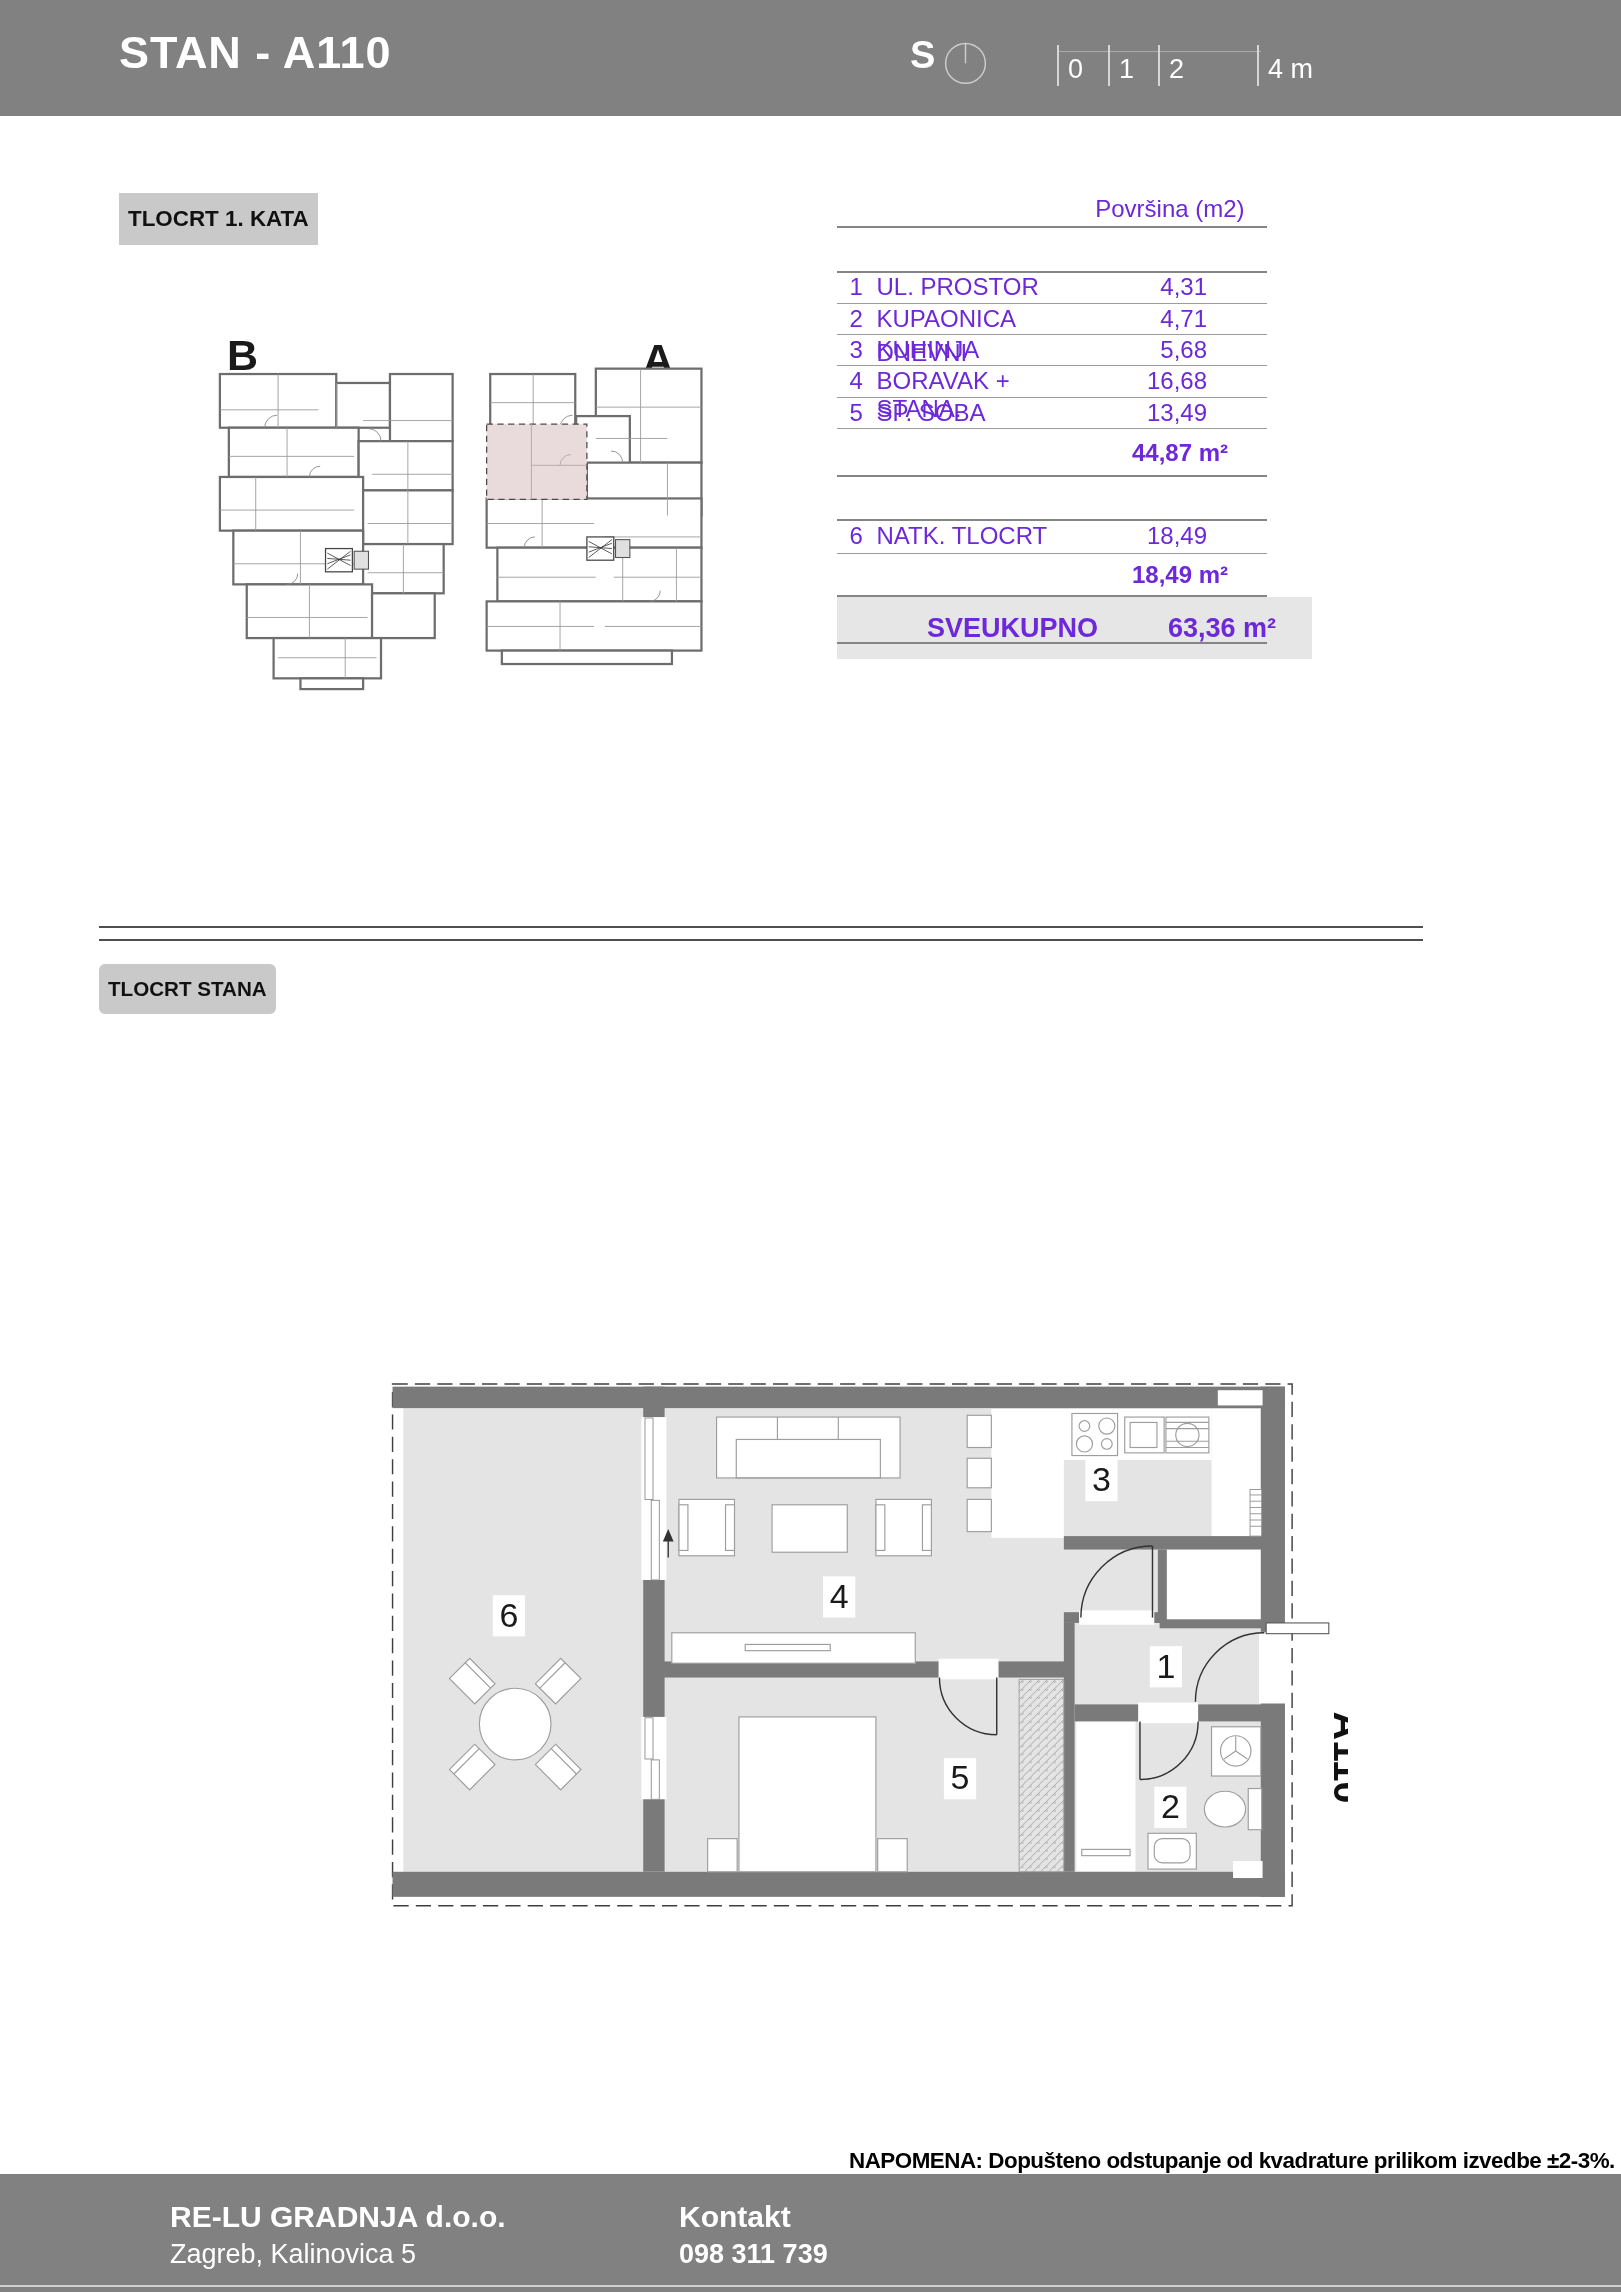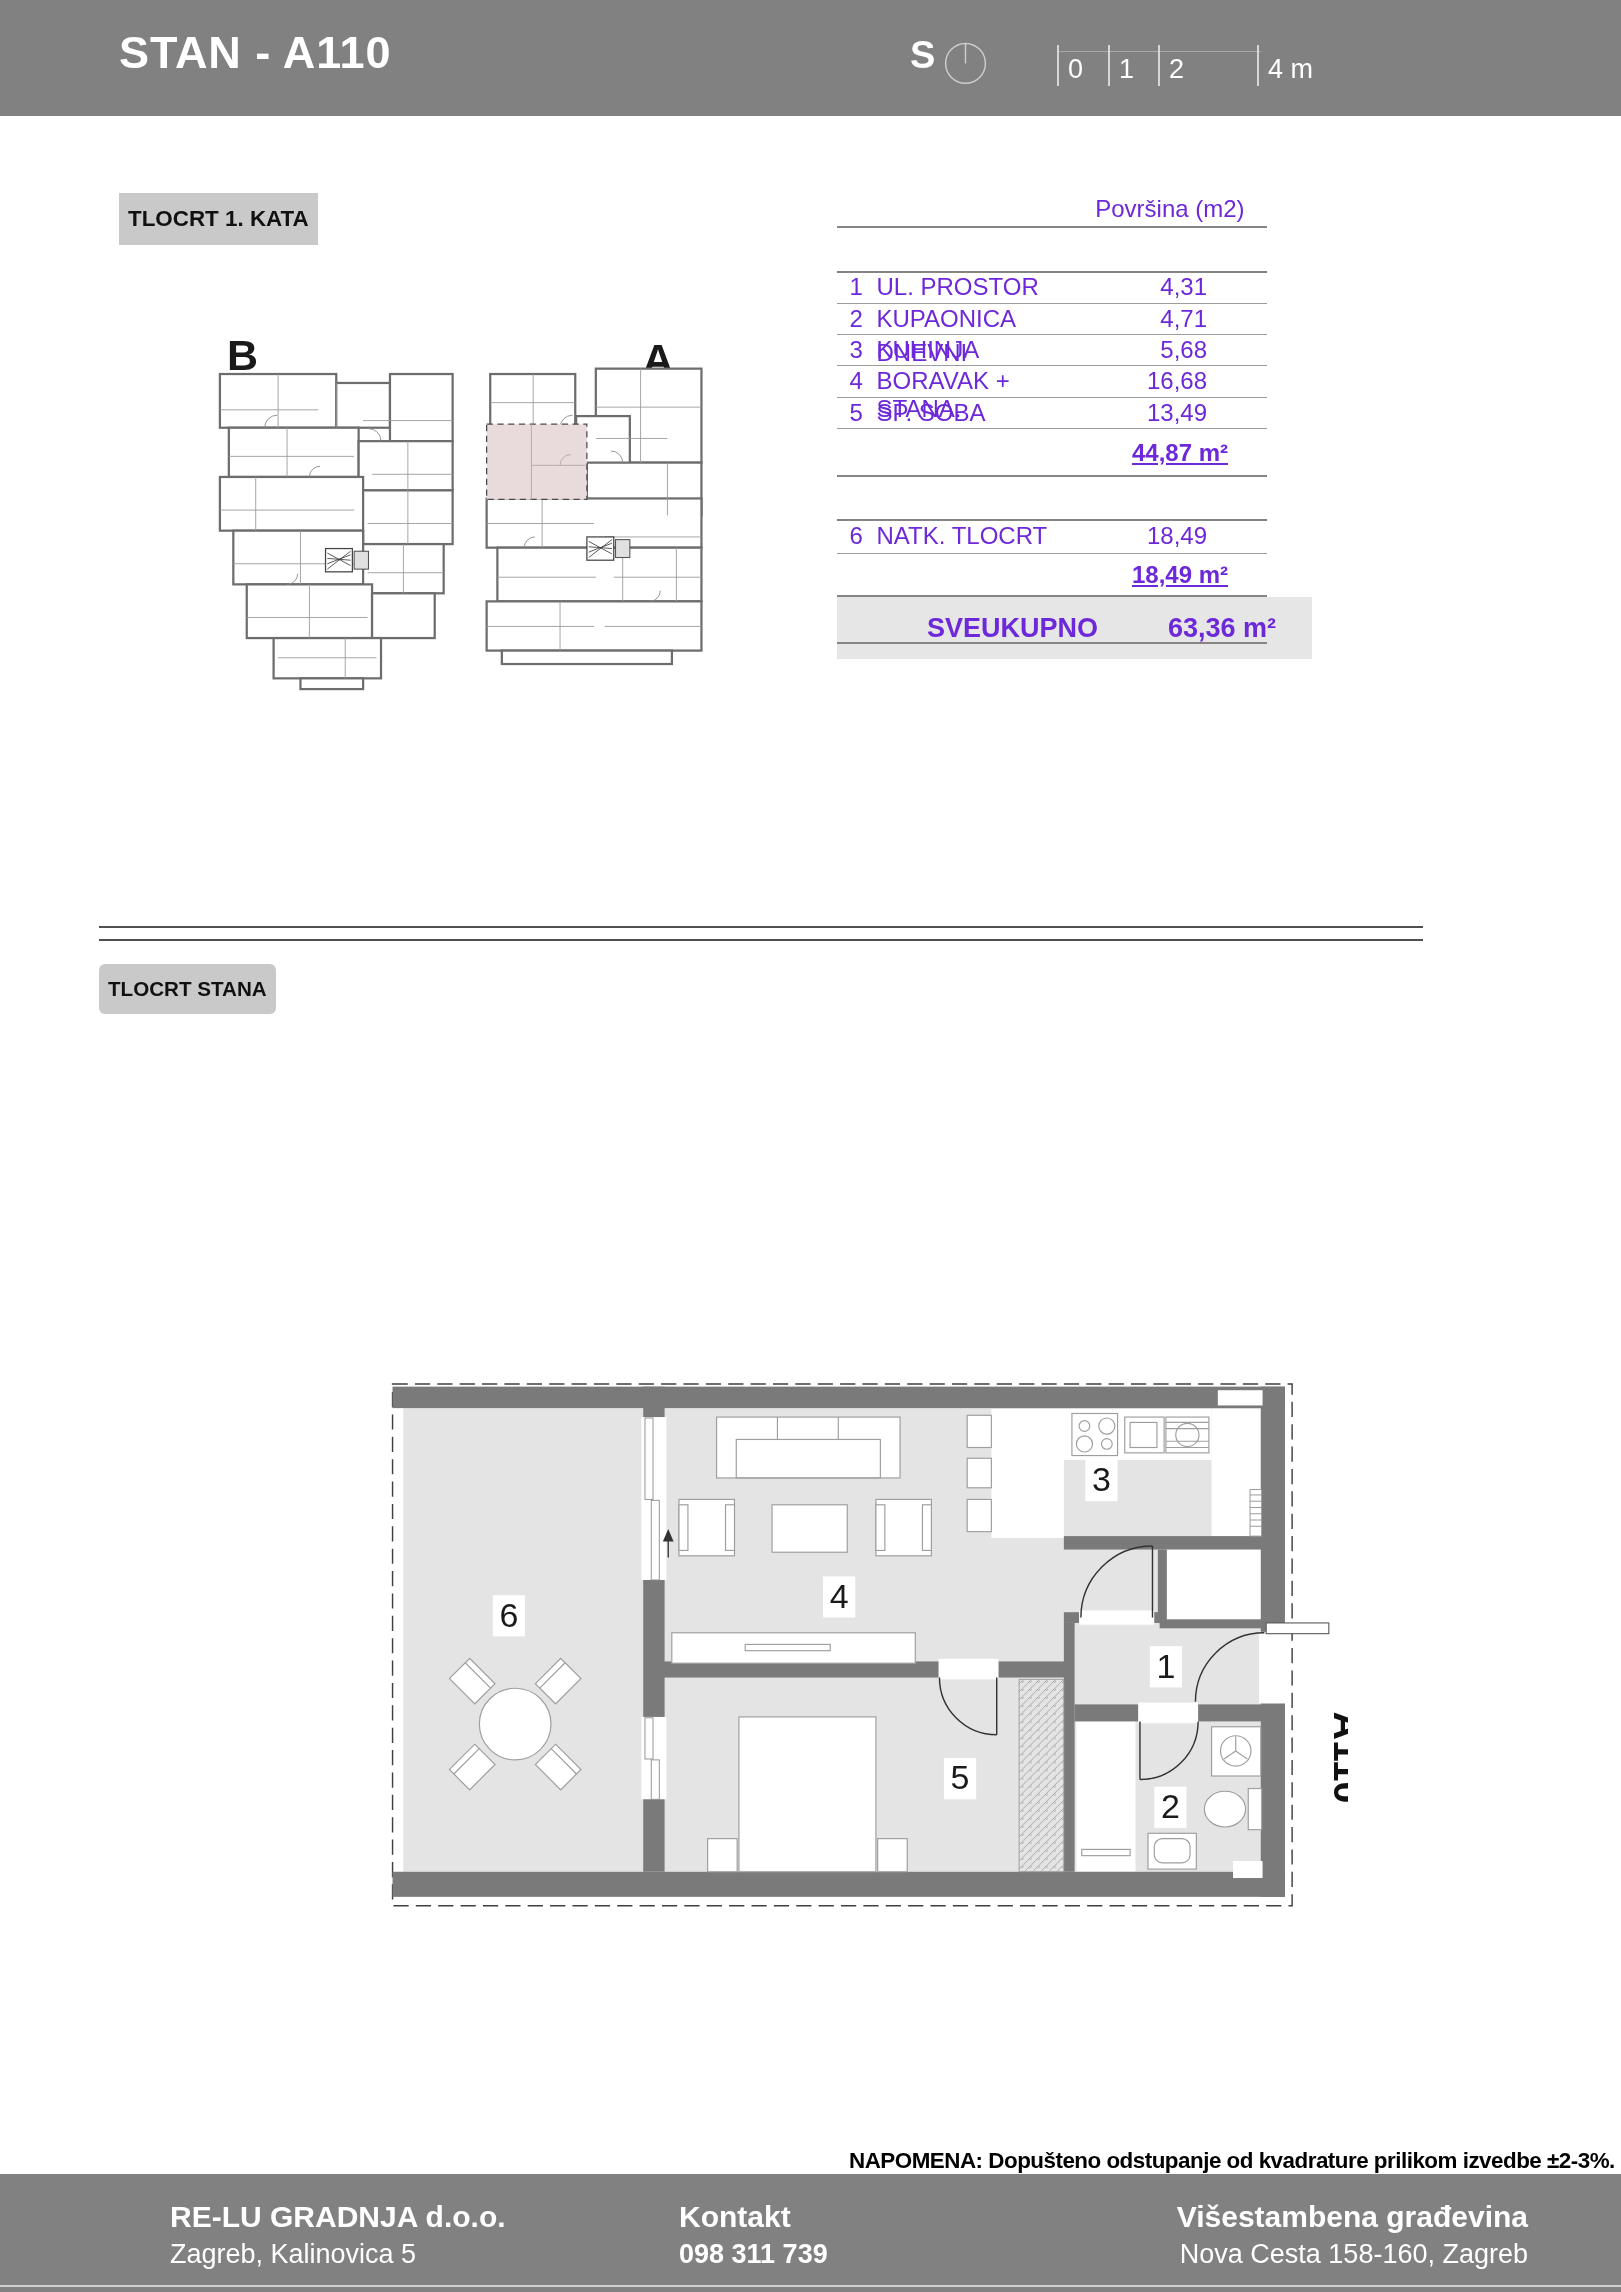--- a/index.html
+++ b/index.html
@@ -21,21 +21,21 @@
 
   
   .area-table{position:absolute;left:837px;top:188px;width:430px;height:466px;font-size:24px;color:#6d28d9;}
   .at-col-header{position:absolute;right:22.4px;top:7.2px;}
   .tline{position:absolute;left:0;width:430px;height:1.8px;background:#858585;}
   .tline-thin{position:absolute;left:0;width:430px;height:0.9px;background:#9c9c9c;}
   .trow{position:absolute;left:0;width:430px;height:31px;display:flex;align-items:center;}
   .trow .tnum{width:27px;padding-left:12.5px;}
   .trow .tname{flex:1;}
   .trow .tval{width:134px;text-align:right;padding-right:60px;}
-  .tsubtotal{position:absolute;right:39px;font-weight:bold;text-decoration:underline;}
+  .tsubtotal{position:absolute;right:39px;font-weight:bold;}
   .total-box{position:absolute;left:0;top:409px;width:430px;height:62px;background:#e6e6e6;display:flex;align-items:center;font-weight:bold;font-size:27px;padding-left:45px;}
   .total-box .tl{padding-left:45px;flex:1;}
   .total-box .tv{text-align:right;padding-right:36px;}
 
   
   .divider-a{position:absolute;left:99px;top:926px;width:1324px;height:1.8px;background:#4f4f4f;}
   .divider-b{position:absolute;left:99px;top:939px;width:1324px;height:1.8px;background:#4f4f4f;}
 
   
   .note-line{position:absolute;right:7.2px;top:2148px;width:985px;text-align:right;font-size:22.4px;font-weight:bold;color:#000;letter-spacing:-0.5px;}
@@ -452,19 +452,15 @@
 
 <div class="footer-bar">
   <div class="fb-block fb-left">
     <div class="fb-line1">RE-LU GRADNJA d.o.o.</div>
     <div class="fb-line2">Zagreb, Kalinovica 5</div>
   </div>
   <div class="fb-block fb-mid">
     <div class="fb-line1">Kontakt</div>
     <div class="fb-line2 bold">098 311 739</div>
   </div>
-  <div class="fb-block fb-right">
-    <div class="fb-line1">Višestambena građevina</div>
-    <div class="fb-line2">Nova Cesta 158-160, Zagreb</div>
-  </div>
   <div class="light-edge"></div>
 </div>
 
 
 </body></html>

